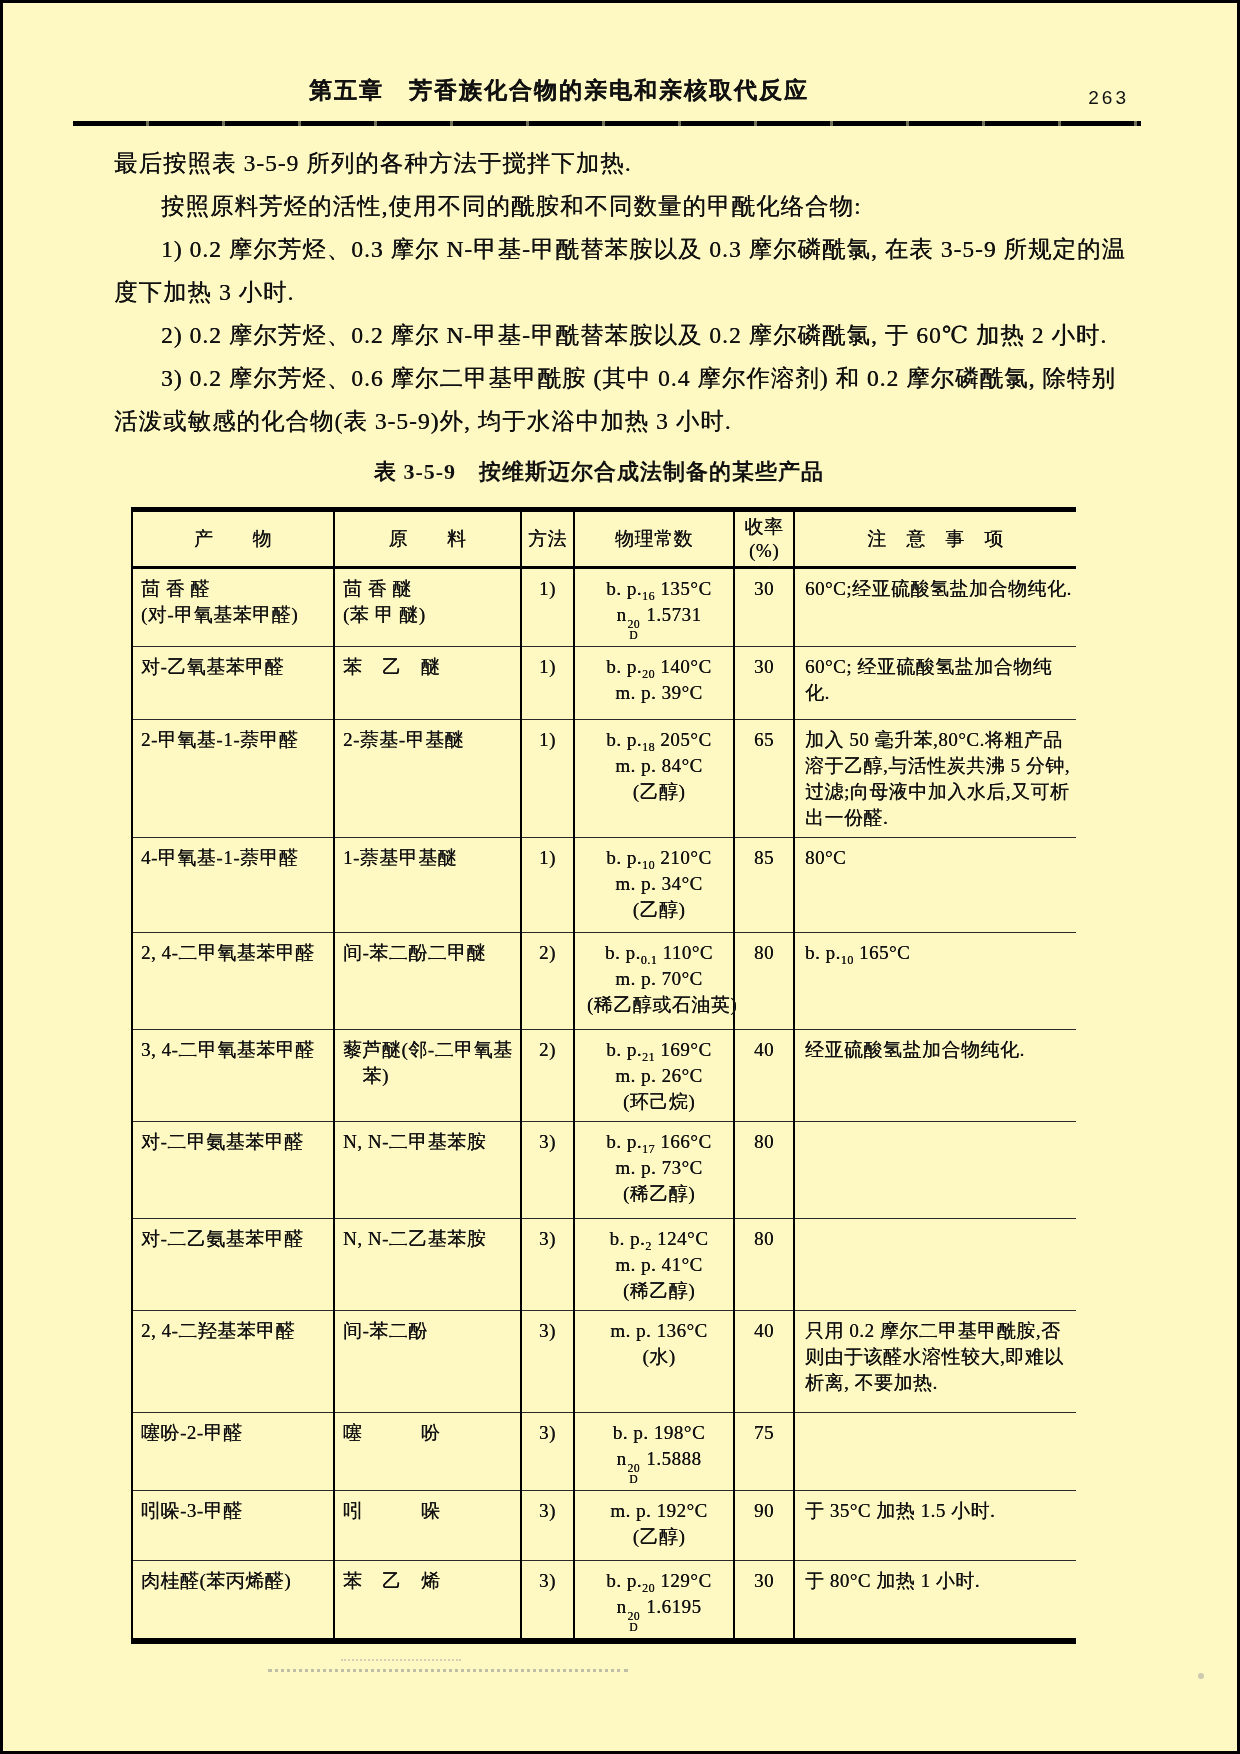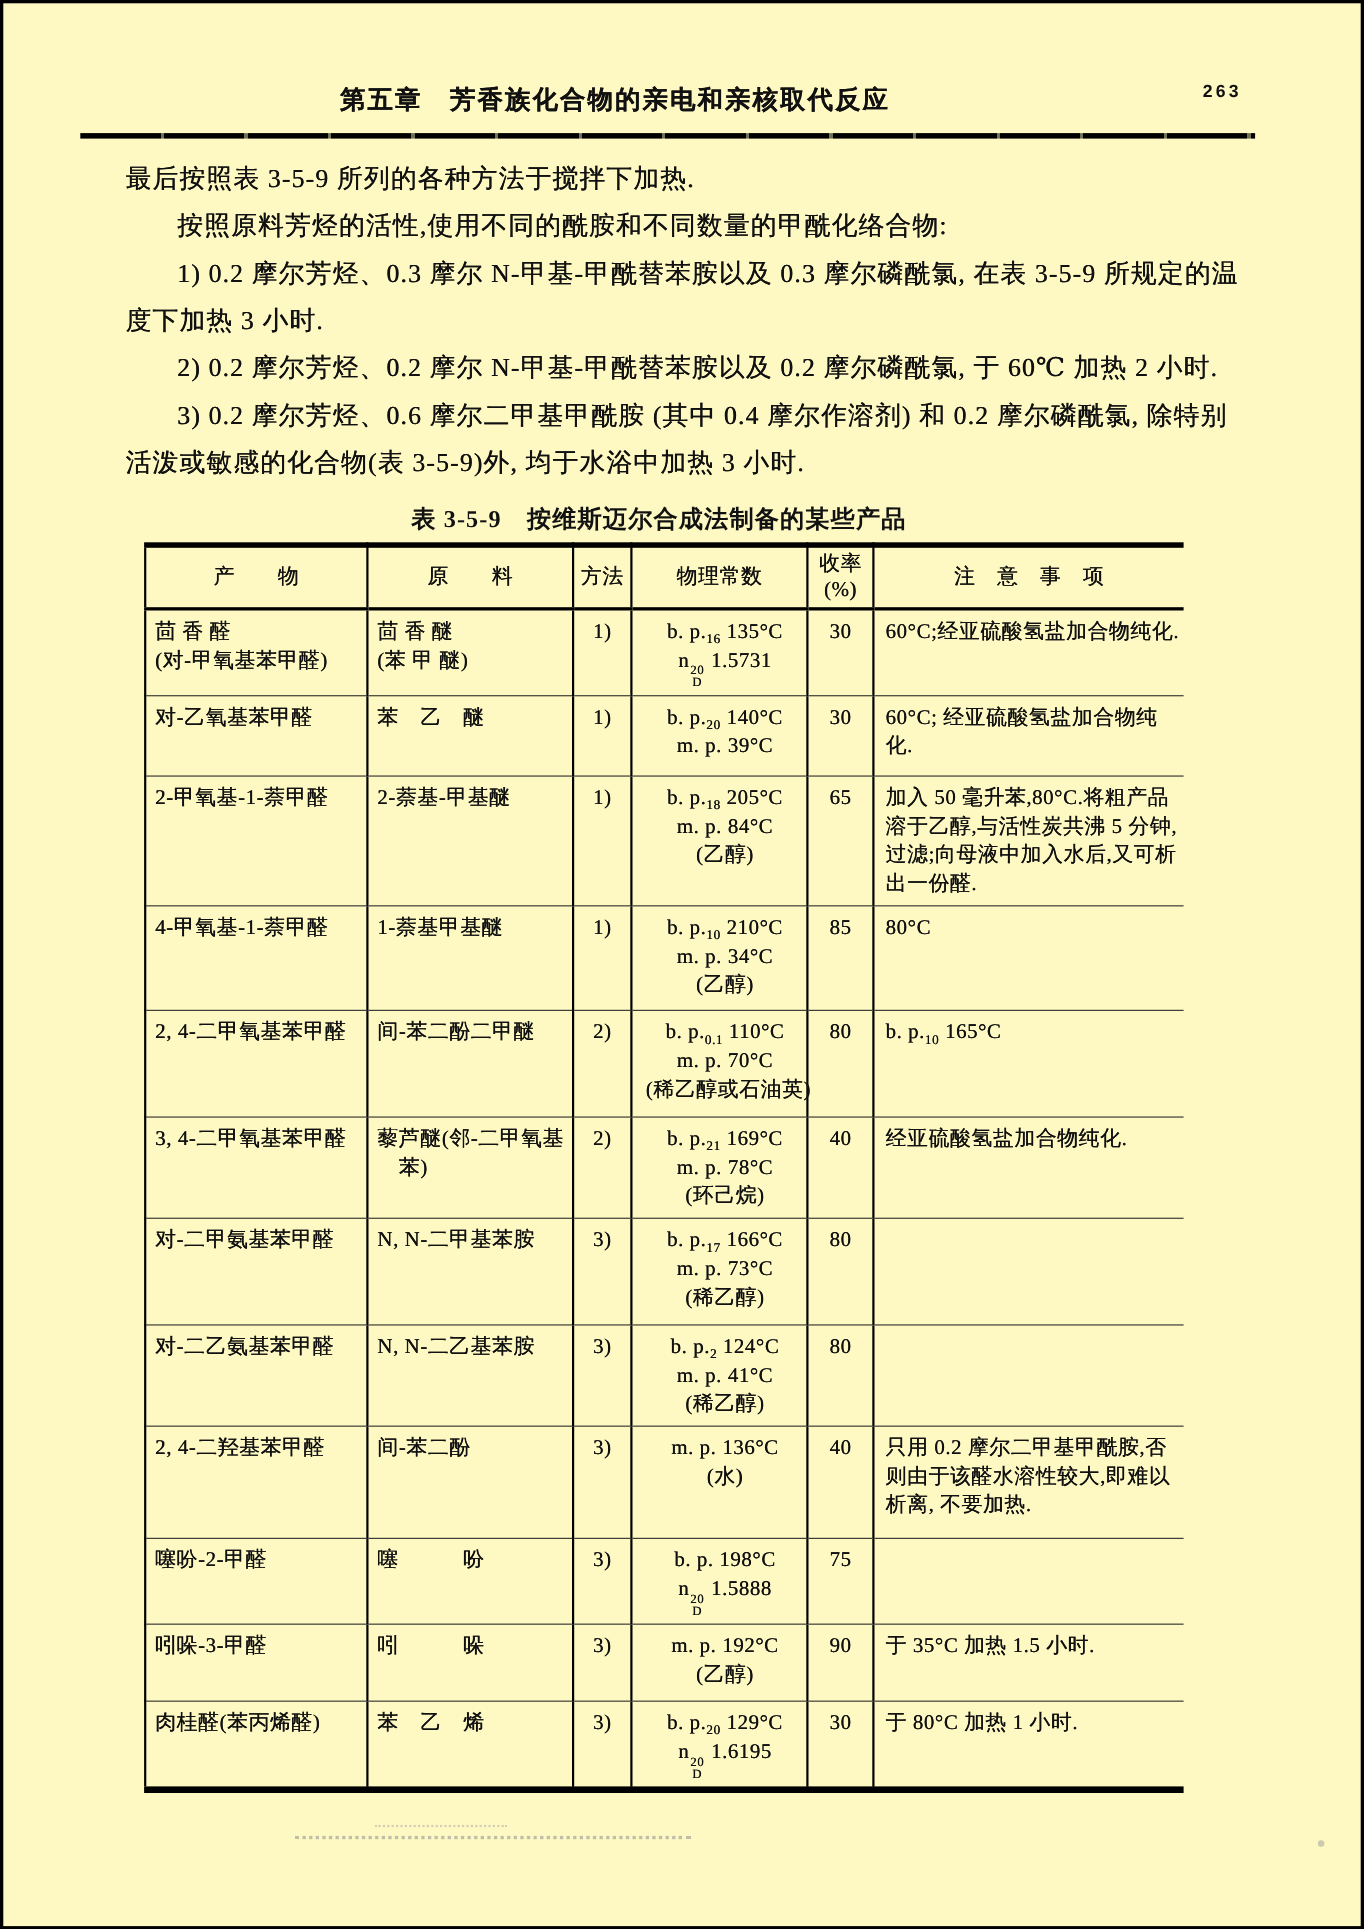--- a/index.html
+++ b/index.html
@@ -23,43 +23,43 @@
   .rh-title{
     display:block;
     text-align:center;
     padding-right:150px;
     font-size:23px;
     font-weight:bold;
     letter-spacing:2px;
     text-shadow:.3px 0 0 currentColor;
   }
   .rh-pageno{
-    position:absolute;right:8px;top:0;
-    font-size:16px;font-weight:bold;letter-spacing:3px;
+    position:absolute;right:8px;top:12px;
+    font-size:19px;font-weight:normal;letter-spacing:3px;
     font-family:"Liberation Sans","DejaVu Sans",sans-serif;
   }
   .head-rule{
     margin:12px 96px 0 70px;
     height:5px;
     background:
       repeating-linear-gradient(90deg,#000 0 73px,rgba(0,0,0,.55) 73px 76px);
   }
   
   .bodytext{
     margin:16px 100px 0 111px;
     font-size:23.5px;
     line-height:43px;
     letter-spacing:1px;
     text-shadow:.3px 0 0 currentColor;
   }
   .bodytext p{margin:0;}
   .bodytext p.indent{text-indent:2em;}
   
   .tbl-caption{
-    margin:14px 170px 6px 128px;
+    margin:14px 170px 20px 128px;
     text-align:center;
     font-size:22px;
     font-weight:bold;
     letter-spacing:1px;
   }
   
   table.vilsmeier{
     margin-left:128px;
     width:944px;
     border-collapse:collapse;
@@ -255,21 +255,21 @@
           <td class="cell-product">
             <div>3, 4-二甲氧基苯甲醛</div>
           </td>
           <td class="cell-material">
             <div>藜芦醚(邻-二甲氧基</div>
             <div>　苯)</div>
           </td>
           <td class="cell-method">2)</td>
           <td class="cell-constants">
             <div class="const-line">b. p.<sub>21</sub> 169°C</div>
-            <div class="const-line">m. p. 78°C</div>
+            <div class="const-line">m. p. 26°C</div>
             <div class="const-line">(环己烷)</div>
           </td>
           <td class="cell-yield">40</td>
           <td class="cell-notes">经亚硫酸氢盐加合物纯化.</td>
         </tr>
         <tr>
           <td class="cell-product">
             <div>对-二甲氨基苯甲醛</div>
           </td>
           <td class="cell-material">

